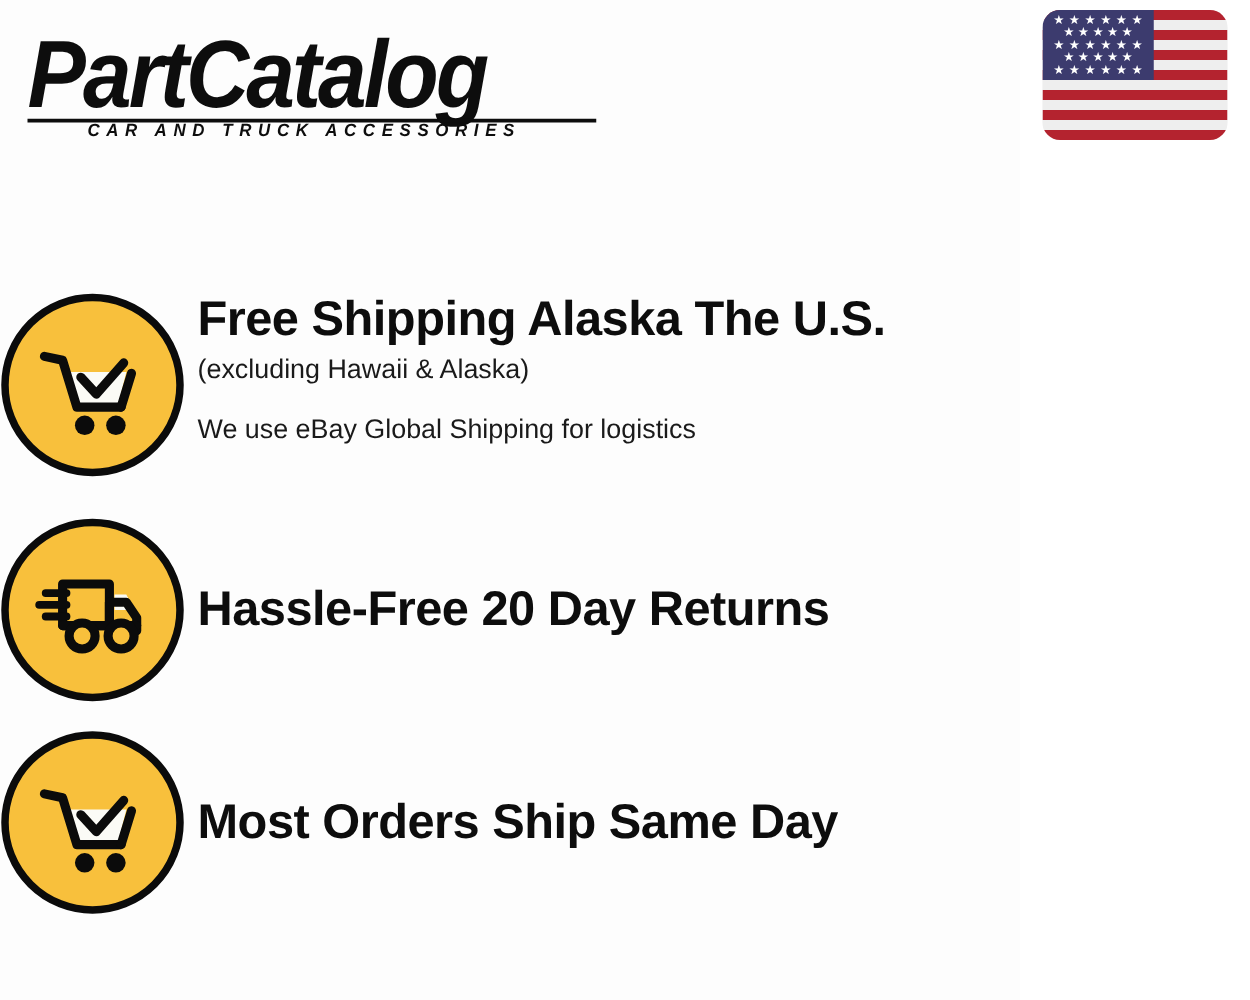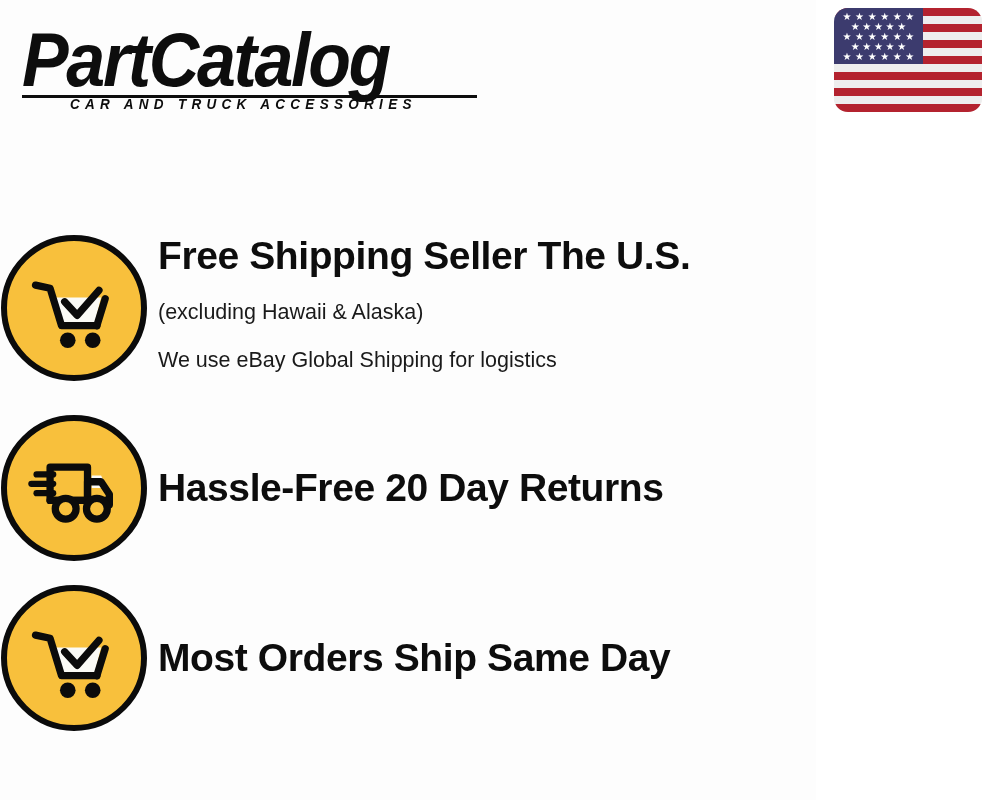--- a/index.html
+++ b/index.html
@@ -196,21 +196,21 @@
     letter-spacing: -0.4px;
     line-height: 1.08;
     white-space: nowrap;
   }
   .feature-sub {
     font-family: "Liberation Sans", "DejaVu Sans", sans-serif;
     font-size: 21.5px;
     font-weight: 400;
     color: #1a1a1a;
     line-height: 1.3;
-    margin-top: 22px;
+    margin-top: 5px;
     white-space: nowrap;
   }
   .feature-sub-strong {
     font-family: "Liberation Sans", "DejaVu Sans", sans-serif;
     font-size: 20.5px;
     font-weight: 700;
     color: #0d0d0d;
     line-height: 1.3;
     margin-top: 16px;
     white-space: nowrap;
@@ -314,21 +314,21 @@
             <path d="M72 67 L80 41" fill="none" stroke="#0b0b0b" stroke-width="7" stroke-linecap="round" stroke-linejoin="round"></path>
 
             <path d="M41 44 L53 57 L74 33" fill="none" stroke="#0b0b0b" stroke-width="7" stroke-linecap="round" stroke-linejoin="round"></path>
 
             <circle cx="44" cy="81" r="7.5" fill="#0b0b0b"></circle>
             <circle cx="68" cy="81" r="7.5" fill="#0b0b0b"></circle>
           </svg>
         </div>
       </div>
       <div class="feature-text">
-        <div class="feature-title">Free Shipping Seller The U.S.</div>
+        <div class="feature-title">Free Shipping Alaska The U.S.</div>
         <div class="feature-sub">(excluding Hawaii &amp; Alaska)</div>
         <div class="feature-sub-2">We use eBay Global Shipping for logistics</div>
       </div>
     </div>
 
     <div class="feature-row row-2">
       <div class="icon-wrap">
         <div class="icon-circle">
           <svg width="104" height="104" viewBox="0 0 100 100" aria-hidden="true">
 

